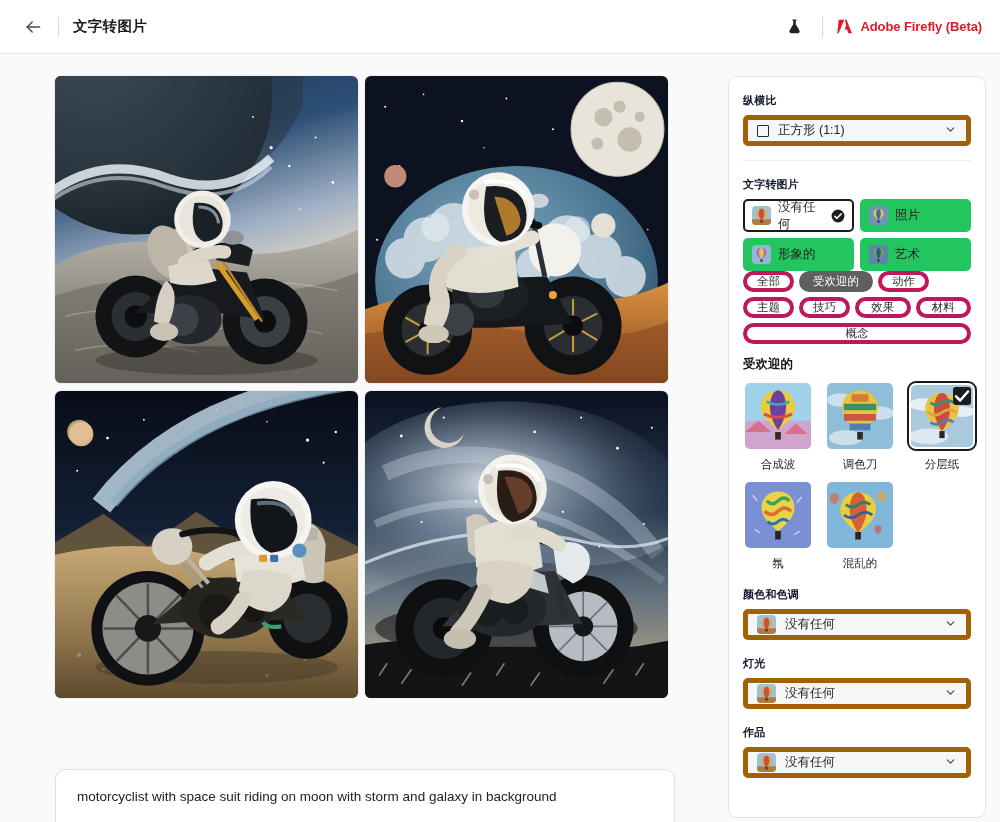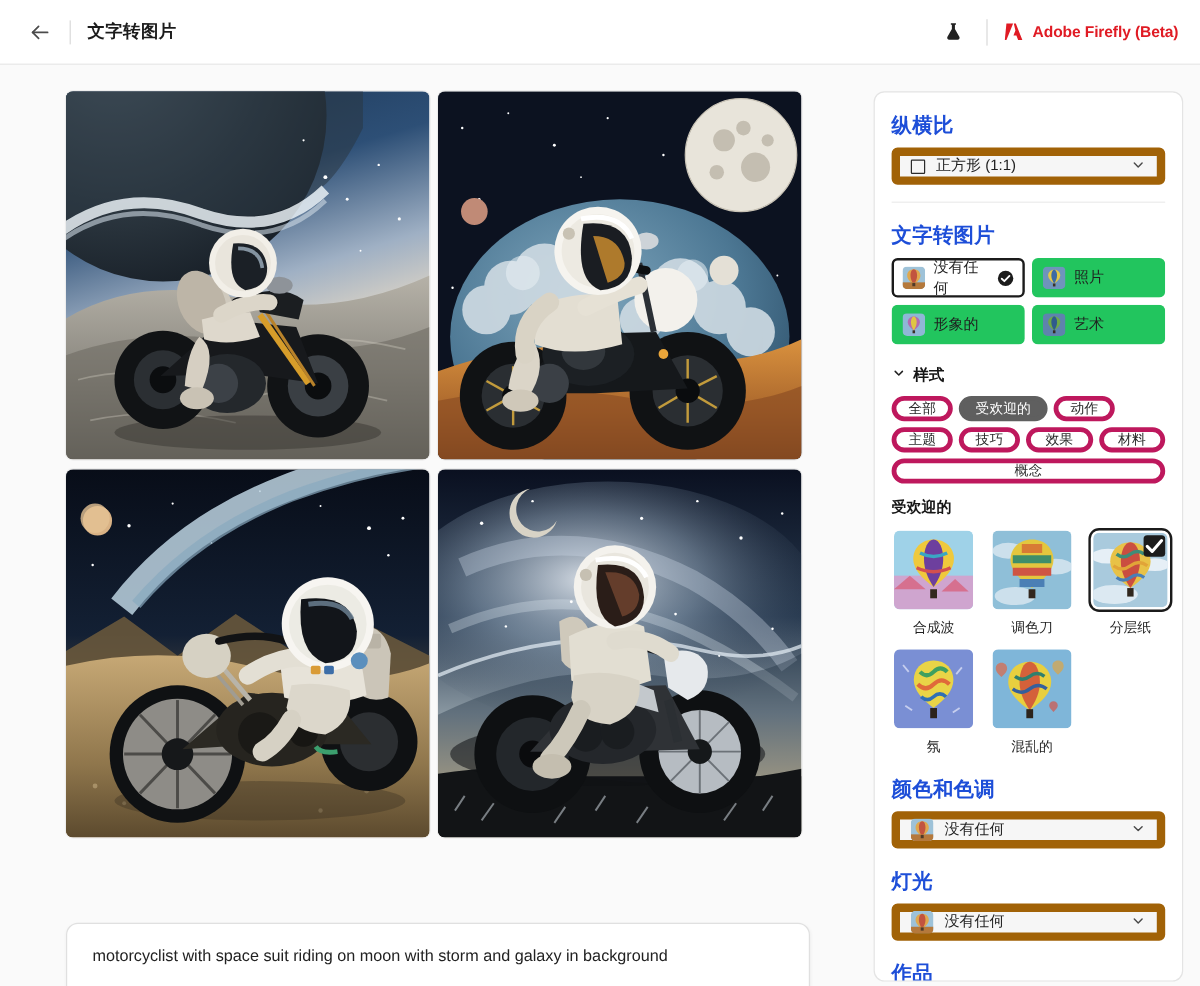--- a/index.html
+++ b/index.html
@@ -148,32 +148,32 @@
     width: 258px;
     margin: 22px 14px 20px 0;
     background: #ffffff;
     border: 1px solid #e4e4e4;
     border-radius: 9px;
     padding: 16px 14px 18px 14px;
     overflow: hidden;
     position: relative;
   }
   .sec-title {
-    font-size: 17px;
+    font-size: 11px;
     font-weight: 700;
-    color: #1d4ed8;
+    color: #0f172a;
     margin-bottom: 7px;
     letter-spacing: 0.2px;
   }
   .sec-title.spaced { margin-top: 16px; }
 
   .select-box {
     height: 31px;
     background: #f6f6f6;
-    border: 7px solid #a16207;
+    border: 5px solid #a16207;
     border-radius: 5px;
     display: flex; align-items: center;
     padding: 0 9px;
     font-size: 12.5px;
     color: #1f1f1f;
     cursor: pointer;
     gap: 9px;
   }
   .select-box .chev { margin-left: auto; color: #4a4a4a; }
   .sq-icon {
@@ -784,28 +784,20 @@
               <rect width="20" height="20" fill="#5f83ad"></rect>
             <path d="M10 3c3.2 0 5.3 2.3 5.3 5 0 2.6-2.3 5-5.3 7.1C7 13 4.7 10.6 4.7 8c0-2.7 2.1-5 5.3-5z" fill="#6ea848"></path>
             <path d="M10 3c1.4 0 2.5 2.3 2.5 5 0 2.6-1.1 5-2.5 7.1C8.6 13 7.5 10.6 7.5 8c0-2.7 1.1-5 2.5-5z" fill="#2f5a8c"></path>
             <rect x="8.9" y="15" width="2.2" height="2.6" fill="#342c22"></rect>
             </svg>
         </span>
         <span>艺术</span>
       </div>
     </div>
 
-    <div class="style-head">
-      <span>
-        <svg width="12" height="12" viewBox="0 0 24 24" fill="none" stroke="#222" stroke-width="2.6" stroke-linecap="round" stroke-linejoin="round">
-            <polyline points="6 9 12 15 18 9"></polyline>
-          </svg>
-      </span>
-      <span class="t">样式</span>
-    </div>
 
     <div class="filters">
       <div class="filter-chip">全部</div>
       <div class="filter-chip active">受欢迎的</div>
       <div class="filter-chip">动作</div>
       <div class="filter-chip">主题</div>
       <div class="filter-chip">技巧</div>
       <div class="filter-chip wide">效果</div>
       <div class="filter-chip wide">材料</div>
       <div class="filter-chip wide">概念</div>

